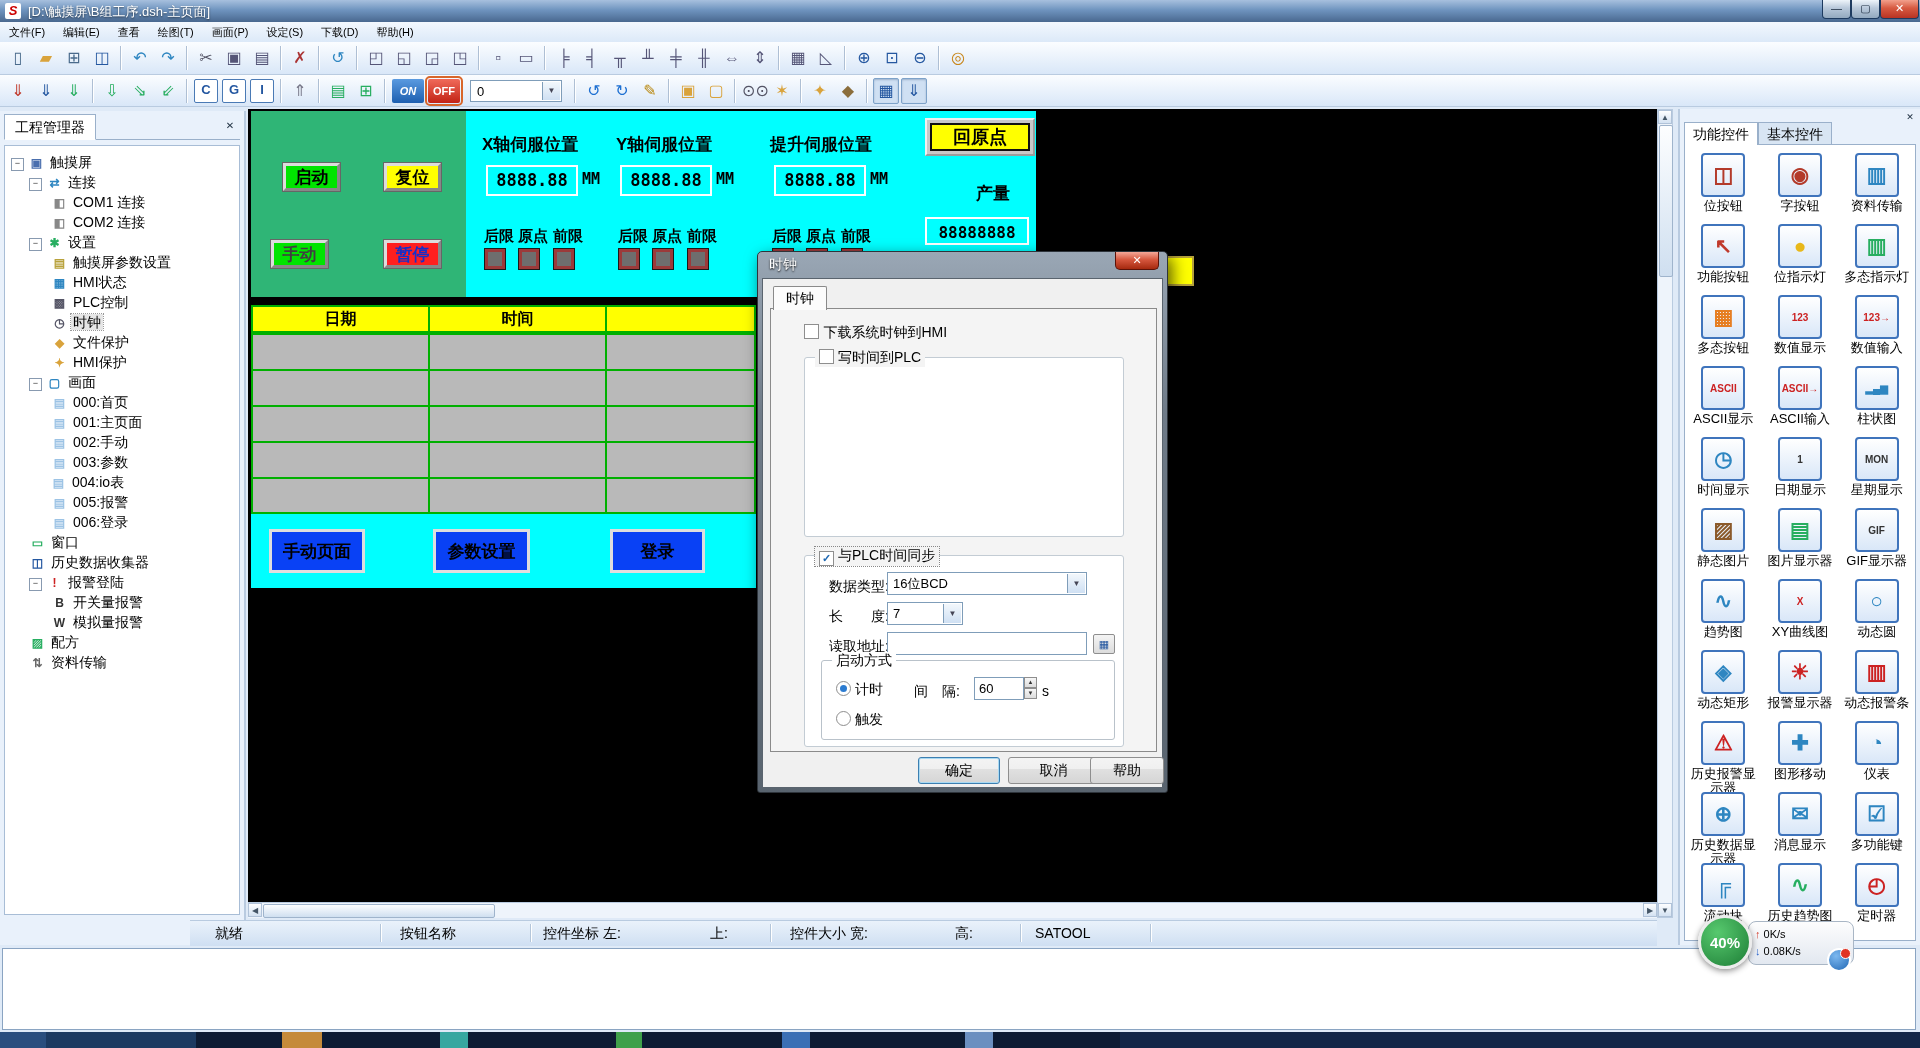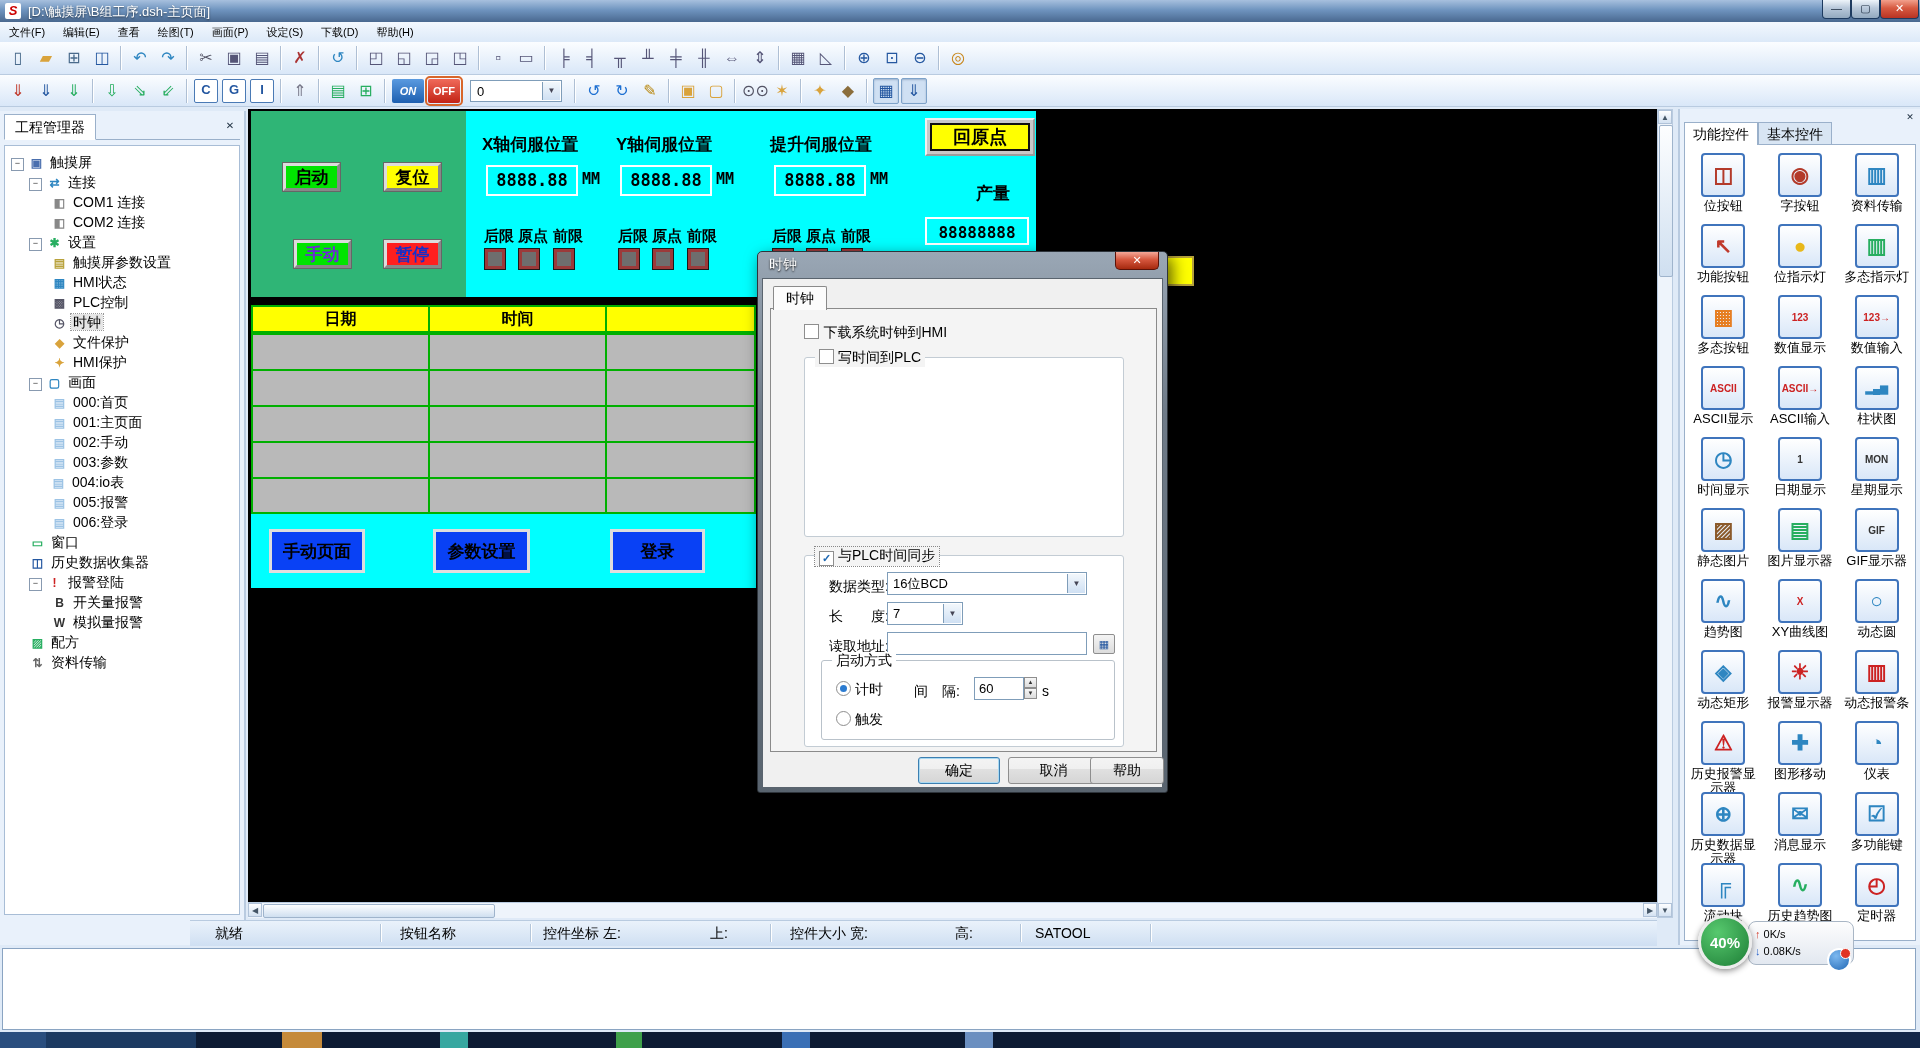--- a/index.html
+++ b/index.html
@@ -294,21 +294,21 @@
         <div class="tree-row" style="padding-left: 24px;"><span class="tree-icon" style="color: rgb(102, 102, 102);">⇅</span><span class="tree-label">资料传输</span></div>
       </div>
   </div>
 
   <div class="canvas">
     <div class="green-panel"></div>
     <div class="cyan-panel"></div>
 
     <div class="hmi-btn" style="left: 35px; top: 54px; background: rgb(0, 228, 0); color: rgb(0, 0, 0);">启动</div>
     <div class="hmi-btn" style="left: 136px; top: 54px; background: rgb(255, 255, 0); color: rgb(0, 0, 0);">复位</div>
-    <div class="hmi-btn" style="left: 46px; top: 131px; background: rgb(0, 228, 0); color: #6d28d9;">手动</div>
+    <div class="hmi-btn" style="left: 23px; top: 131px; background: rgb(0, 228, 0); color: #404040;">手动</div>
     <div class="hmi-btn" style="left: 136px; top: 131px; background: rgb(255, 31, 31); color: rgb(22, 48, 200);">暂停</div>
 
     <div class="axis" style="left:234px;">
       <div class="ax-label">X轴伺服位置</div>
       <div class="ax-box">8888.88</div>
       <div class="ax-unit">MM</div>
       <span class="lim l0">后限</span>
       <span class="lim l1">原点</span>
       <span class="lim l2">前限</span>
       <span class="sq s0"></span>

